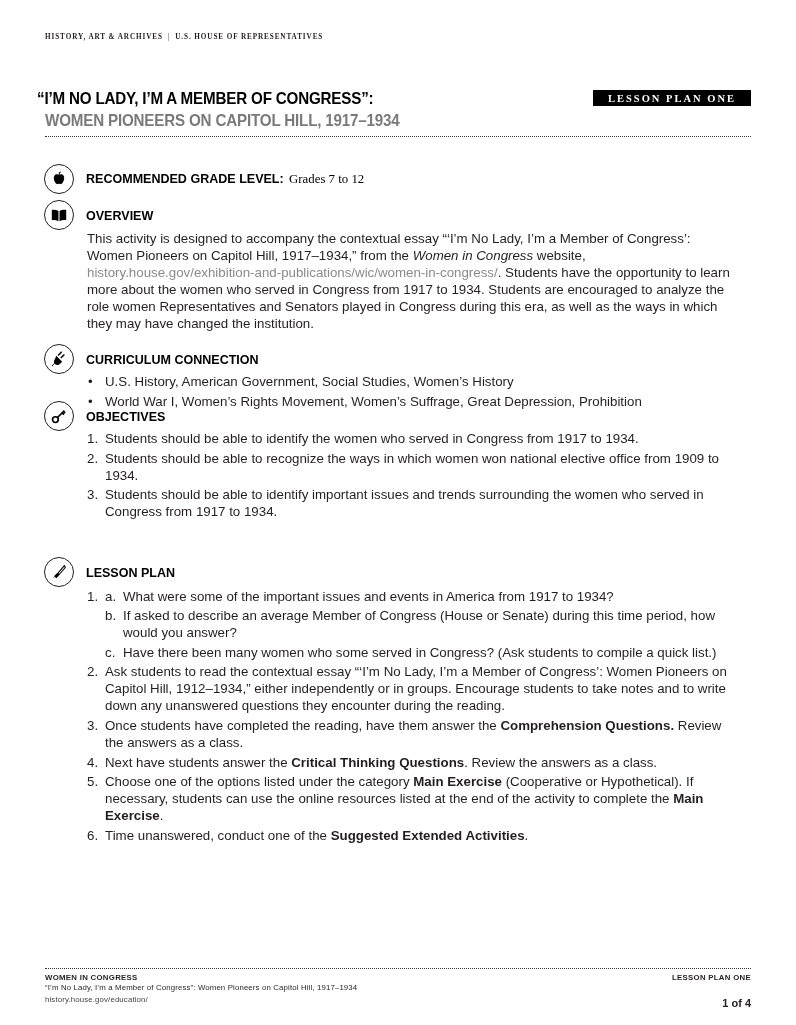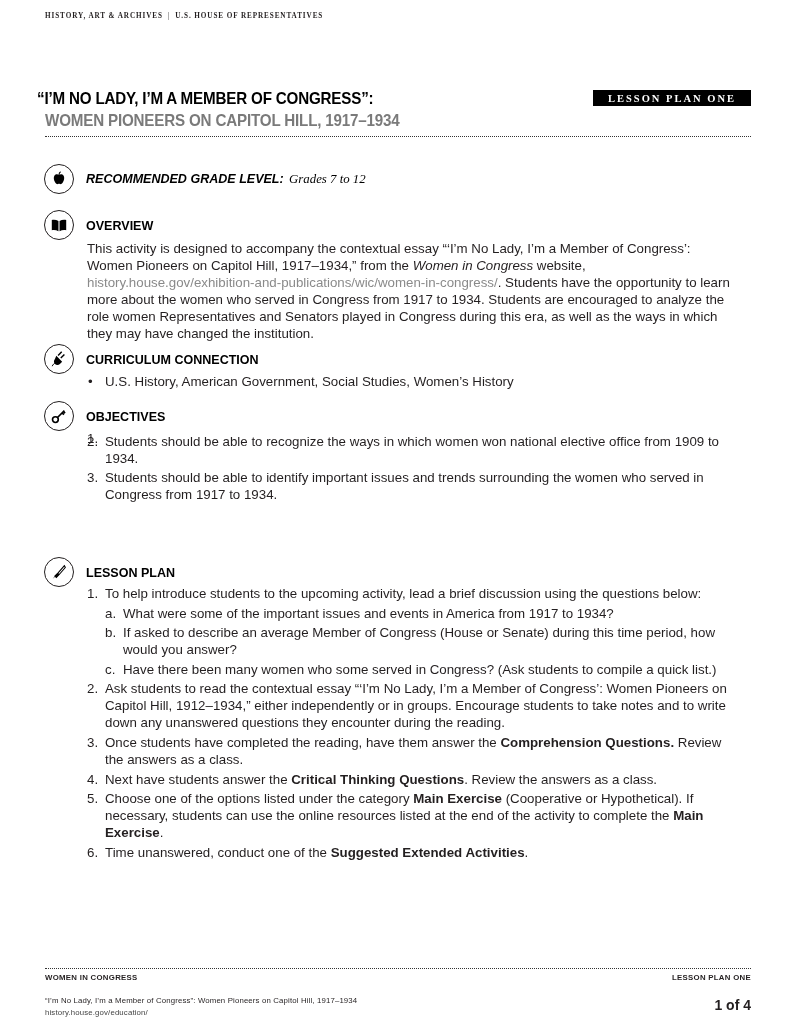--- a/index.html
+++ b/index.html
@@ -1,20 +1,20 @@
 <!DOCTYPE html>
 <html><head>
   <meta charset="utf-8">
   <style>
     * { box-sizing: border-box; margin: 0; padding: 0; }
     html, body { width: 796px; height: 1025px; background: #ffffff; overflow: hidden; }
     body { position: relative; color: #231f20; font-family: "DejaVu Serif", serif; }
 
     .top-masthead {
-      position: absolute; left: 45px; top: 12px;
+      position: absolute; left: 45px; top: 33px;
       font-family: "Liberation Serif", serif; font-weight: bold;
       font-size: 7.2px; letter-spacing: 0.9px; color: #231f20;
     }
     .top-masthead .sep { margin: 0 5px; font-weight: normal; }
 
     .title-block { position: absolute; left: 37px; top: 89px; }
     .title-line1 {
       font-family: "Liberation Sans", sans-serif; font-weight: bold;
       font-size: 16.5px; color: #000; letter-spacing: -0.2px;
       transform: scaleX(0.92); transform-origin: left;
@@ -72,54 +72,54 @@
     .num-list { list-style: none; }
     .num-list > li { position: relative; padding-left: 18px; margin-bottom: 2.6px; line-height: 17px; }
     .num-list > li .marker { position: absolute; left: 0; top: 0; }
     .sub-list { list-style: none; margin-top: 2.6px; }
     .sub-list li { position: relative; padding-left: 18px; margin-bottom: 2.6px; line-height: 17px; }
     .sub-list li .marker { position: absolute; left: 0; top: 0; }
     b { font-weight: bold; }
 
     .footer-left { position: absolute; left: 45px; top: 973px; font-family: "Liberation Sans", sans-serif; color: #231f20; }
     .footer-title { font-size: 7.8px; font-weight: bold; letter-spacing: 0.3px; }
-    .footer-sub { font-size: 7.8px; margin-top: 14px; letter-spacing: 0.15px; }
+    .footer-sub { font-size: 7.8px; margin-top: 1px; letter-spacing: 0.15px; }
     .footer-url { font-size: 7.8px; margin-top: 3px; color: #444; letter-spacing: 0.15px; }
     .footer-right { position: absolute; right: 45px; top: 973px; font-family: "Liberation Sans", sans-serif; text-align: right; }
     .footer-plan { font-size: 7.8px; font-weight: bold; letter-spacing: 0.3px; }
-    .footer-page { font-size: 14px; font-weight: bold; margin-top: 15px; }
+    .footer-page { font-size: 11px; font-weight: bold; margin-top: 15px; }
   </style>
 </head>
 <body>
 
 <div class="top-masthead">
   <span>HISTORY, ART &amp; ARCHIVES</span><span class="sep">|</span><span>U.S. HOUSE OF REPRESENTATIVES</span>
 </div>
 
 <div class="title-block">
   <div class="title-line1">“I’M NO LADY, I’M A MEMBER OF CONGRESS”:</div>
   <div class="title-line2">WOMEN PIONEERS ON CAPITOL HILL, 1917–1934</div>
 </div>
 <div class="lesson-badge">LESSON PLAN ONE</div>
 <div class="dotted-rule" style="top:136px;"></div>
 
-<div class="section" style="top:164px; height:32px;font-style:italic;">
+<div class="section" style="top:164px; height:32px;">
   <div class="sec-icon">
     <svg viewBox="0 0 20 20">
         <path d="M10 5.5c-1.2-1-3.8-1.2-5 .6-1.4 2-.8 5.6.8 7.8 1 1.4 2.2 2.2 3.2 1.7.6-.3 1.4-.3 2 0 1 .5 2.2-.3 3.2-1.7 1.6-2.2 2.2-5.8.8-7.8-1.2-1.8-3.8-1.6-5-.6z" fill="#000"></path>
         <path d="M10 5.5c0-1.5.6-2.8 1.8-3.5" stroke="#000" stroke-width="1.2" fill="none"></path>
       </svg>
   </div>
   <div class="sec-heading" style="top:7px;">
     <span>RECOMMENDED GRADE LEVEL:</span>
     <span class="inline-value">Grades 7 to 12</span>
   </div>
 </div>
 
-<div class="section" style="top:210px; height:135px;">
+<div class="section" style="top:200px; height:135px;">
   <div class="sec-icon">
     <svg viewBox="0 0 20 20">
         <path d="M2 4.5c2.6-.6 5.2-.2 7.4 1.1V17c-2.2-1.3-4.8-1.7-7.4-1.1z" fill="#000"></path>
         <path d="M18 4.5c-2.6-.6-5.2-.2-7.4 1.1V17c2.2-1.3 4.8-1.7 7.4-1.1z" fill="#000"></path>
       </svg>
   </div>
   <div class="sec-heading" style="top:8px;">OVERVIEW</div>
   <div class="body-text" style="top:30px;">
     <span>This activity is designed to accompany the contextual essay “‘I’m No Lady, I’m a Member of Congress’: Women Pioneers on Capitol Hill, 1917–1934,” from the </span><em>Women in Congress</em><span> website, </span><span class="link">history.house.gov/exhibition-and-publications/wic/women-in-congress/</span><span>. Students have the opportunity to learn more about the women who served in Congress from 1917 to 1934. Students are encouraged to analyze the role women Representatives and Senators played in Congress during this era, as well as the ways in which they may have changed the institution.</span>
   </div>
@@ -129,51 +129,51 @@
   <div class="sec-icon">
     <svg viewBox="0 0 20 20">
         <path d="M9 6l4-4M12 9l4-4" stroke="#000" stroke-width="1.6"></path>
         <path d="M7 6.5l6.5 6.5-2.5 2.5c-1.5 1.5-4 1.5-5.5 0s-1.5-4 0-5.5z" fill="#000"></path>
         <path d="M6 14c-1.5 1.5-3 2-3.5 4" stroke="#000" stroke-width="1.1" fill="none"></path>
       </svg>
   </div>
   <div class="sec-heading" style="top:8px;">CURRICULUM CONNECTION</div>
   <ul class="body-text bullet-list" style="top:29px;">
     <li>U.S. History, American Government, Social Studies, Women’s History</li>
+    <li>World War I, Women’s Rights Movement, Women’s Suffrage, Great Depression, Prohibition</li>
   </ul>
 </div>
 
 <div class="section" style="top:401px; height:125px;">
   <div class="sec-icon">
     <svg viewBox="0 0 20 20">
         <circle cx="6" cy="14" r="3.2" stroke="#000" stroke-width="1.8" fill="none"></circle>
         <path d="M8.3 11.7L16 4M13.5 6.5l2 2M15 5l1.8 1.8" stroke="#000" stroke-width="1.8"></path>
       </svg>
   </div>
   <div class="sec-heading" style="top:8px;">OBJECTIVES</div>
   <ol class="body-text num-list" style="top:29px;">
-    <li><span class="marker">1.</span></li>
+    <li><span class="marker">1.</span><span>Students should be able to identify the women who served in Congress from 1917 to 1934.</span></li>
     <li><span class="marker">2.</span><span>Students should be able to recognize the ways in which women won national elective office from 1909 to 1934.</span></li>
     <li><span class="marker">3.</span><span>Students should be able to identify important issues and trends surrounding the women who served in Congress from 1917 to 1934.</span></li>
   </ol>
 </div>
 
 <div class="section" style="top:557px; height:320px;">
   <div class="sec-icon">
     <svg viewBox="0 0 20 20">
         <path d="M16 3L9 11l-3.5 3.5 1.5 1.5L10.5 12.5 17 5z" stroke="#000" stroke-width="1.2" fill="none"></path>
         <path d="M5.5 14.5l-2.5 3 3-2.5z" fill="#000"></path>
         <path d="M9 11l-3.5 3.5 1.5 1.5 3.5-3.5z" fill="#000"></path>
       </svg>
   </div>
   <div class="sec-heading" style="top:8px;">LESSON PLAN</div>
   <ol class="body-text num-list" style="top:28px;">
     <li>
       <span class="marker">1.</span>
-      <span>To help introduce students to the upcoming activity, lead a brief discussion using the questions below:</span>
       <ul class="sub-list">
         <li><span class="marker">a.</span><span>What were some of the important issues and events in America from 1917 to 1934?</span></li>
         <li><span class="marker">b.</span><span>If asked to describe an average Member of Congress (House or Senate) during this time period, how would you answer?</span></li>
         <li><span class="marker">c.</span><span>Have there been many women who some served in Congress? (Ask students to compile a quick list.)</span></li>
       </ul>
     </li>
     <li><span class="marker">2.</span><span>Ask students to read the contextual essay “‘I’m No Lady, I’m a Member of Congress’: Women Pioneers on Capitol Hill, 1912–1934,” either independently or in groups. Encourage students to take notes and to write down any unanswered questions they encounter during the reading.</span></li>
     <li><span class="marker">3.</span><span>Once students have completed the reading, have them answer the </span><b>Comprehension Questions.</b><span> Review the answers as a class.</span></li>
     <li><span class="marker">4.</span><span>Next have students answer the </span><b>Critical Thinking Questions</b><span>. Review the answers as a class.</span></li>
     <li><span class="marker">5.</span><span>Choose one of the options listed under the category </span><b>Main Exercise</b><span> (Cooperative or Hypothetical). If necessary, students can use the online resources listed at the end of the activity to complete the </span><b>Main Exercise</b><span>.</span></li>

